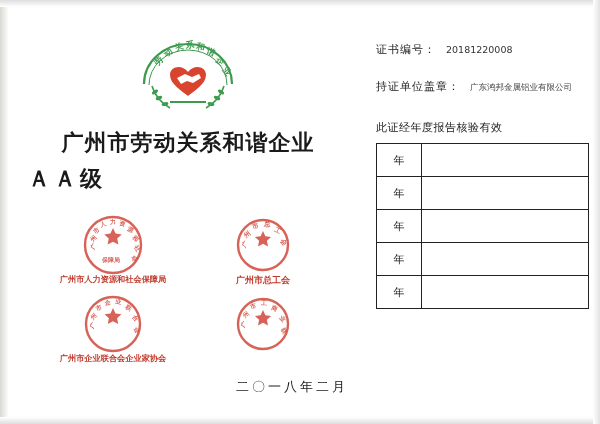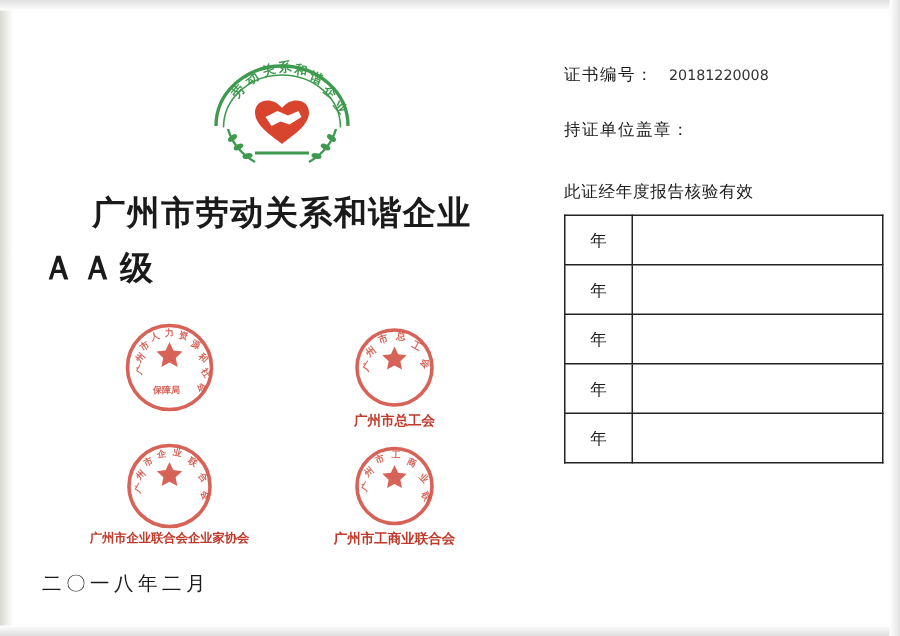--- a/index.html
+++ b/index.html
@@ -93,21 +93,21 @@
     font-size: 9px;
     color: #c0392b;
     font-weight: bold;
     white-space: nowrap;
     letter-spacing: 0px;
   }
   .seal-caption.wide { font-size: 8.2px; }
 
   .cert-date {
     margin-top: 14px;
-    text-align: left;
+    text-align: right;
     font-size: 13px;
     color: #1a1a1a;
     letter-spacing: 3px;
   }
 
   
   .right-panel {
     position: absolute;
     left: 368px;
     top: 34px;
@@ -258,20 +258,21 @@
                   <text transform="translate(45,16) rotate(28)">源</text>
                   <text transform="translate(50,24) rotate(44)">和</text>
                   <text transform="translate(52,33) rotate(58)">社</text>
                   <text transform="translate(50,42) rotate(74)">会</text>
                 </g>
                 <g fill="#d0473a" opacity="0.85" font-family="DejaVu Sans" font-size="6" font-weight="bold">
                   <text x="20" y="48">保障局</text>
                 </g>
               </svg>
             </div>
+            <div class="seal-caption wide">广州市人力资源和社会保障局</div>
           </div>
 
           <div class="seal-block">
             <div class="seal-stamp">
               <svg width="62" height="62" viewBox="0 0 62 62">
                 <circle cx="31" cy="31" r="25" fill="none" stroke="#d0473a" stroke-width="2.4" opacity="0.85"></circle>
                 <path d="M31 17 l2.4 5.2 l5.7 .7 l-4.2 3.9 l1.1 5.6 l-5 -2.7 l-5 2.7 l1.1 -5.6 l-4.2 -3.9 l5.7 -.7 z" fill="#d0473a" opacity="0.85"></path>
                 <g fill="#d0473a" opacity="0.85" font-family="DejaVu Sans" font-size="6.4" font-weight="bold">
                   <text transform="translate(13,34) rotate(-55)">广</text>
                   <text transform="translate(14,24) rotate(-38)">州</text>
@@ -316,37 +317,37 @@
                   <text transform="translate(12,35) rotate(-58)">广</text>
                   <text transform="translate(13,25) rotate(-40)">州</text>
                   <text transform="translate(19,16) rotate(-20)">市</text>
                   <text transform="translate(29,12) rotate(2)">工</text>
                   <text transform="translate(39,16) rotate(24)">商</text>
                   <text transform="translate(47,25) rotate(46)">业</text>
                   <text transform="translate(49,36) rotate(66)">联</text>
                 </g>
               </svg>
             </div>
-            <div class="seal-caption">广州市工商业联合会</div>
           </div>
         </div>
       </div>
 
       <div class="cert-date">二〇一八年二月</div>
     </div>
 
     <div class="right-panel">
 
       <div class="field-row">
         <span class="field-label">证书编号：</span>
         <span class="field-value">20181220008</span>
       </div>
 
       <div class="field-row">
         <span class="field-label">持证单位盖章：</span>
+        <span class="field-value small">广东鸿邦金属铝业有限公司</span>
       </div>
 
       <div class="verify-heading">此证经年度报告核验有效</div>
 
       <table class="verify-table">
         <tbody>
           <tr>
             <td class="year-cell">年</td>
             <td class="blank-cell"></td>
           </tr>

